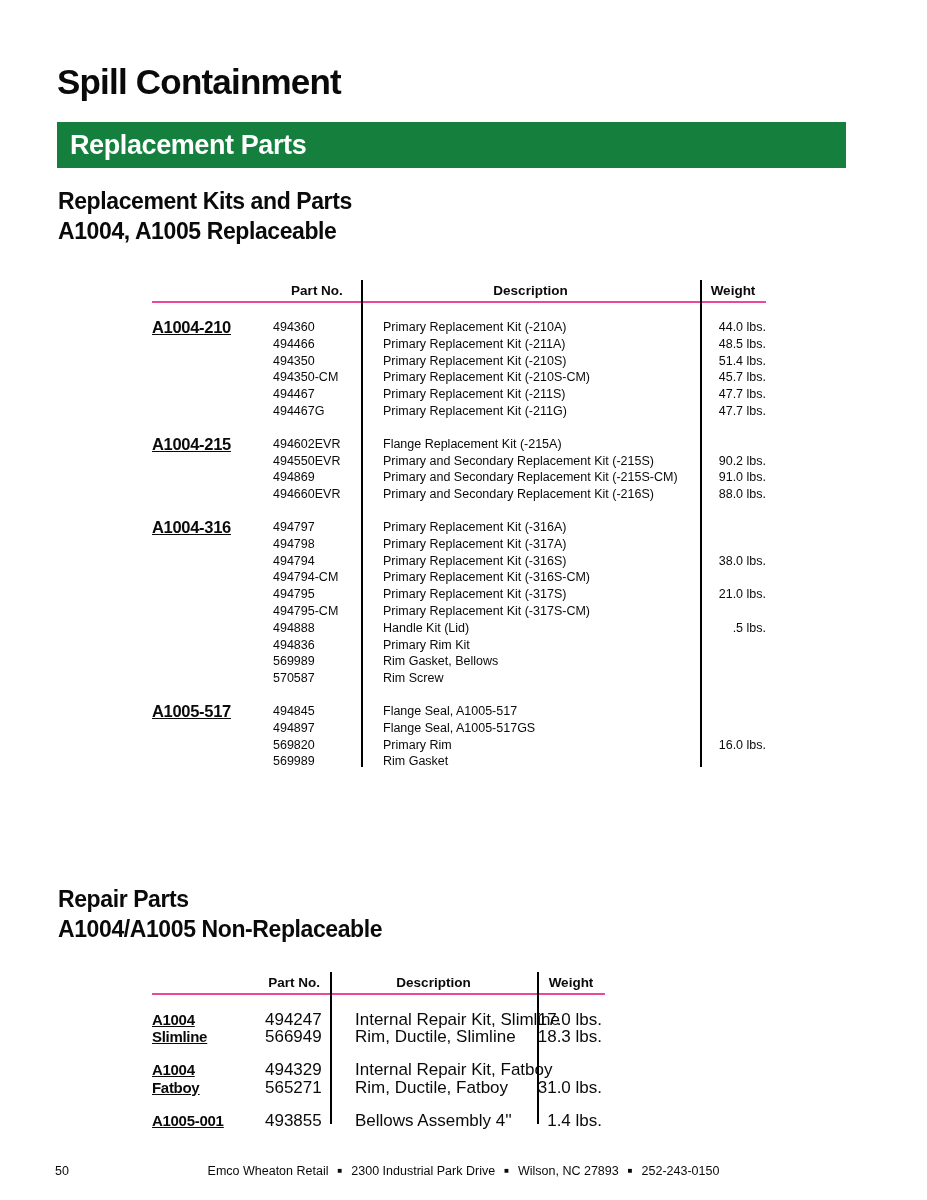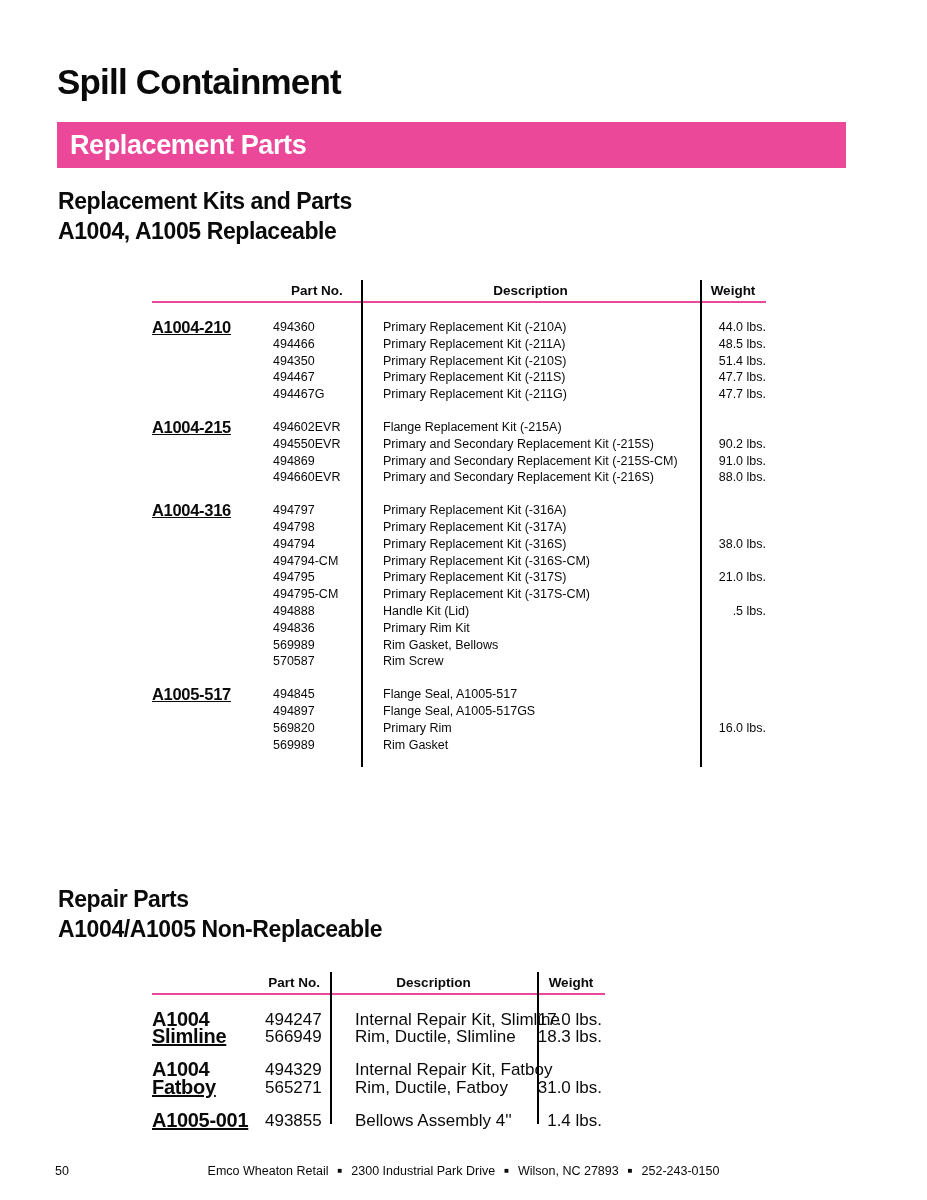--- a/index.html
+++ b/index.html
@@ -8,21 +8,21 @@
     position:relative; width:927px; height:1200px; background:#ffffff;
     font-family:"Liberation Sans", sans-serif; color:#0a0a0a; overflow:hidden;
     margin:0 auto;
   }
   .doc-title {
     position:absolute; left:57px; top:62px;
     font-size:35px; font-weight:bold; letter-spacing:-0.8px;
   }
   .banner {
     position:absolute; left:57px; top:122px; width:789px; height:46px;
-    background:#ec4899; display:flex; align-items:center;
+    background:#15803d; display:flex; align-items:center;
   }
   .banner-text {
     color:#ffffff; font-size:27px; font-weight:bold; padding-left:13px; letter-spacing:-0.4px;
   }
   .sec-heading {
     position:absolute; left:58px; font-size:23px; font-weight:bold;
     line-height:30px; letter-spacing:-0.4px;
   }
   .sec-heading.s1 { top:186px; }
   .sec-heading.s2 { top:884px; }
@@ -59,22 +59,22 @@
   .c-desc { width:339px; padding-left:22px; white-space:nowrap; }
   .c-wt   { width:66px; text-align:right; white-space:nowrap; }
 
   
   .h2-part { width:178px; text-align:right; padding-right:10px; }
   .h2-desc { width:207px; text-align:center; }
   .h2-wt   { width:68px; text-align:center; }
   .group2  { display:flex; margin-bottom:16px; }
   .group2:last-child { margin-bottom:0; }
   .g2label {
-    width:113px; font-weight:bold; font-size:20px; letter-spacing:-0.3px;
-    line-height:17.2px; white-space:nowrap;
+    width:113px; font-weight:bold; font-size:15px; letter-spacing:-0.3px;
+    line-height:17.2px; white-space:nowrap;text-decoration:underline;
   }
   .g2label .ul { text-decoration:underline; }
   .g2rows { width:340px; }
   .row2   { display:flex; line-height:17.2px; font-size:17px; }
   .c2-part { width:65px; white-space:nowrap; }
   .c2-desc { width:207px; padding-left:25px; white-space:nowrap; }
   .c2-wt   { width:68px; text-align:right; padding-right:3px; white-space:nowrap; }
 
   .footer { position:absolute; left:0; top:1164px; width:927px; font-size:12.5px; }
   .page-num { position:absolute; left:55px; top:0; }
@@ -119,20 +119,25 @@
               <span class="c-part">494466</span>
               <span class="c-desc">Primary Replacement Kit (-211A)</span>
               <span class="c-wt">48.5 lbs.</span>
             </div>
           <div class="row">
               <span class="c-part">494350</span>
               <span class="c-desc">Primary Replacement Kit (-210S)</span>
               <span class="c-wt">51.4 lbs.</span>
             </div>
           <div class="row">
+              <span class="c-part">494350-CM</span>
+              <span class="c-desc">Primary Replacement Kit (-210S-CM)</span>
+              <span class="c-wt">45.7 lbs.</span>
+            </div>
+          <div class="row">
               <span class="c-part">494467</span>
               <span class="c-desc">Primary Replacement Kit (-211S)</span>
               <span class="c-wt">47.7 lbs.</span>
             </div>
           <div class="row">
               <span class="c-part">494467G</span>
               <span class="c-desc">Primary Replacement Kit (-211G)</span>
               <span class="c-wt">47.7 lbs.</span>
             </div>
         </div>

